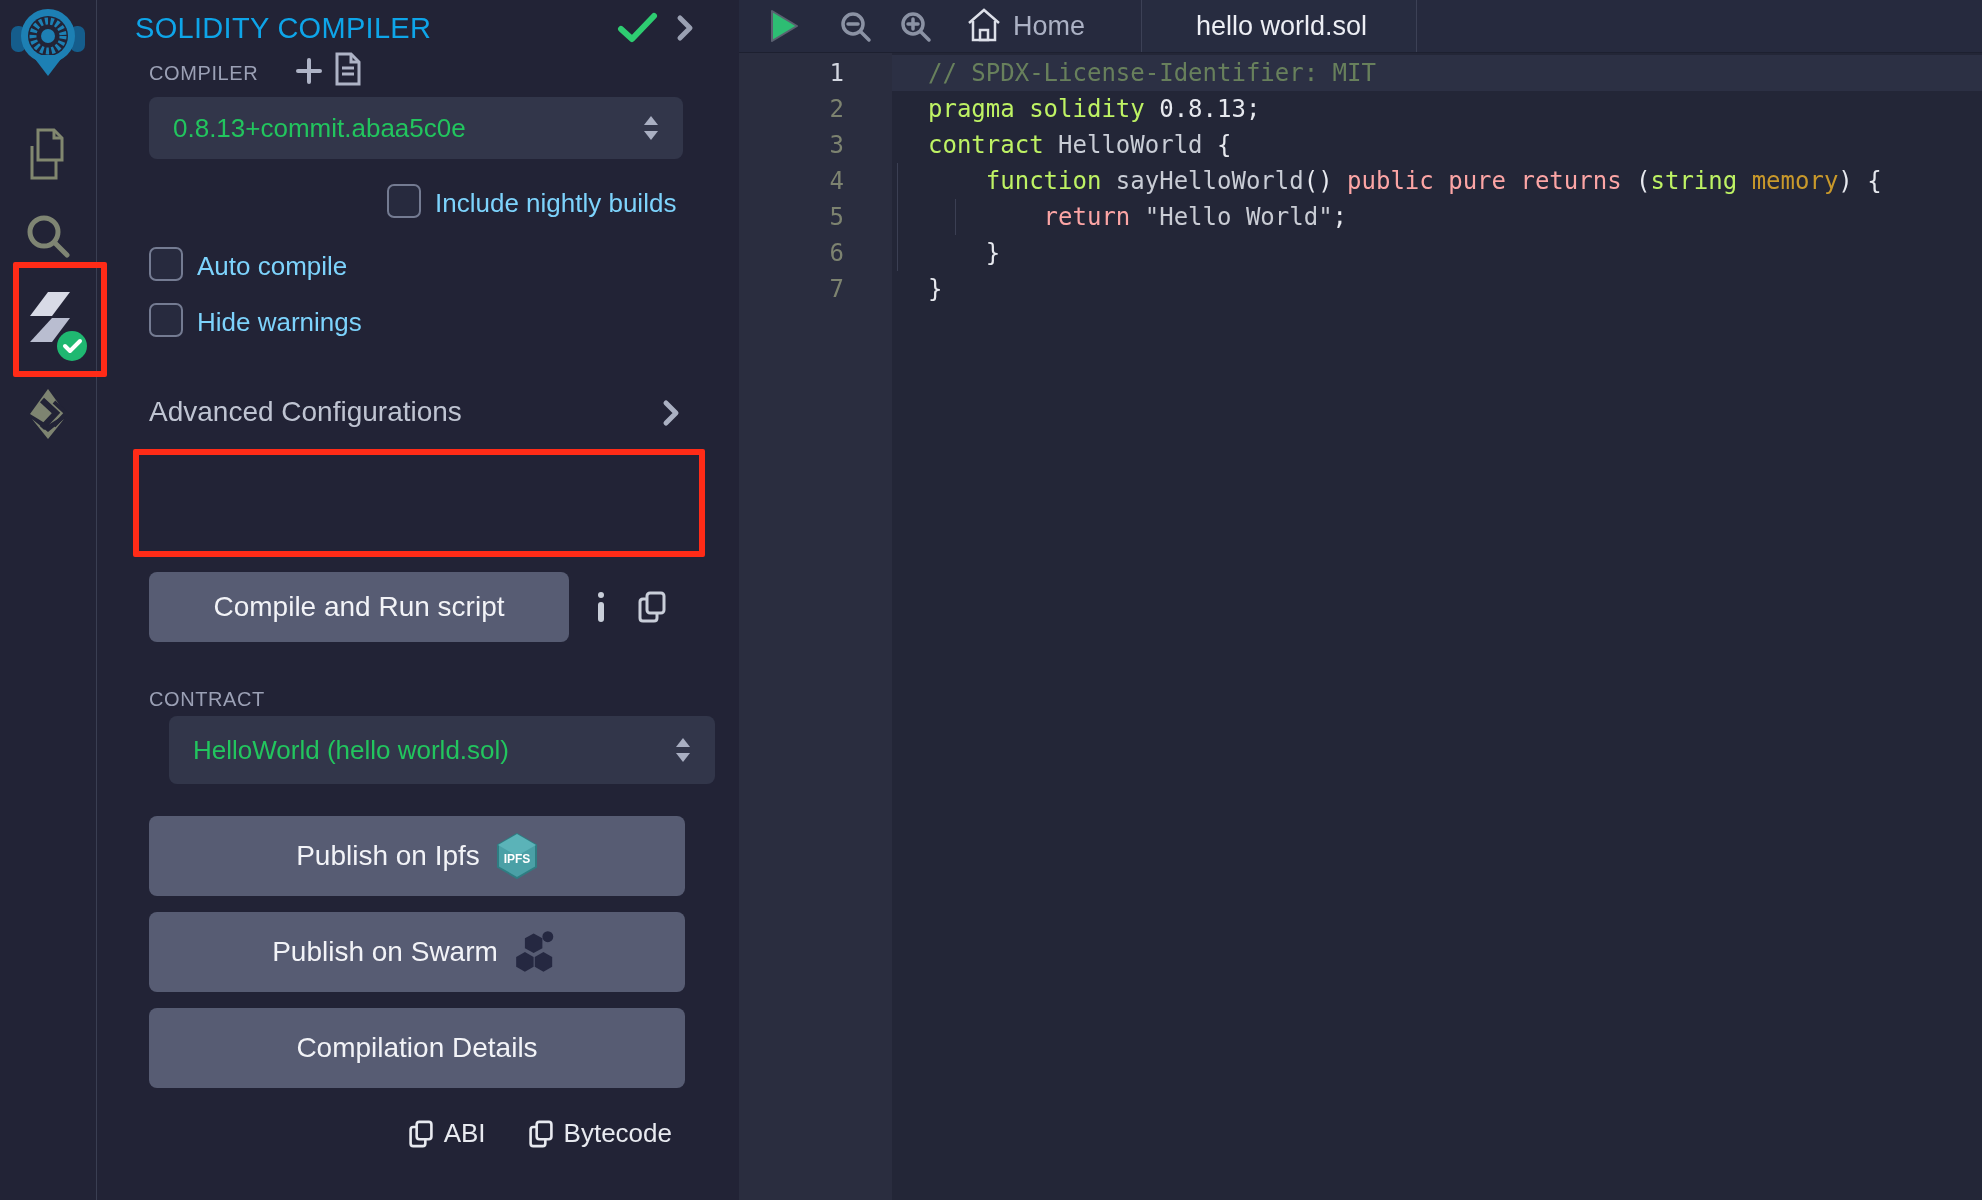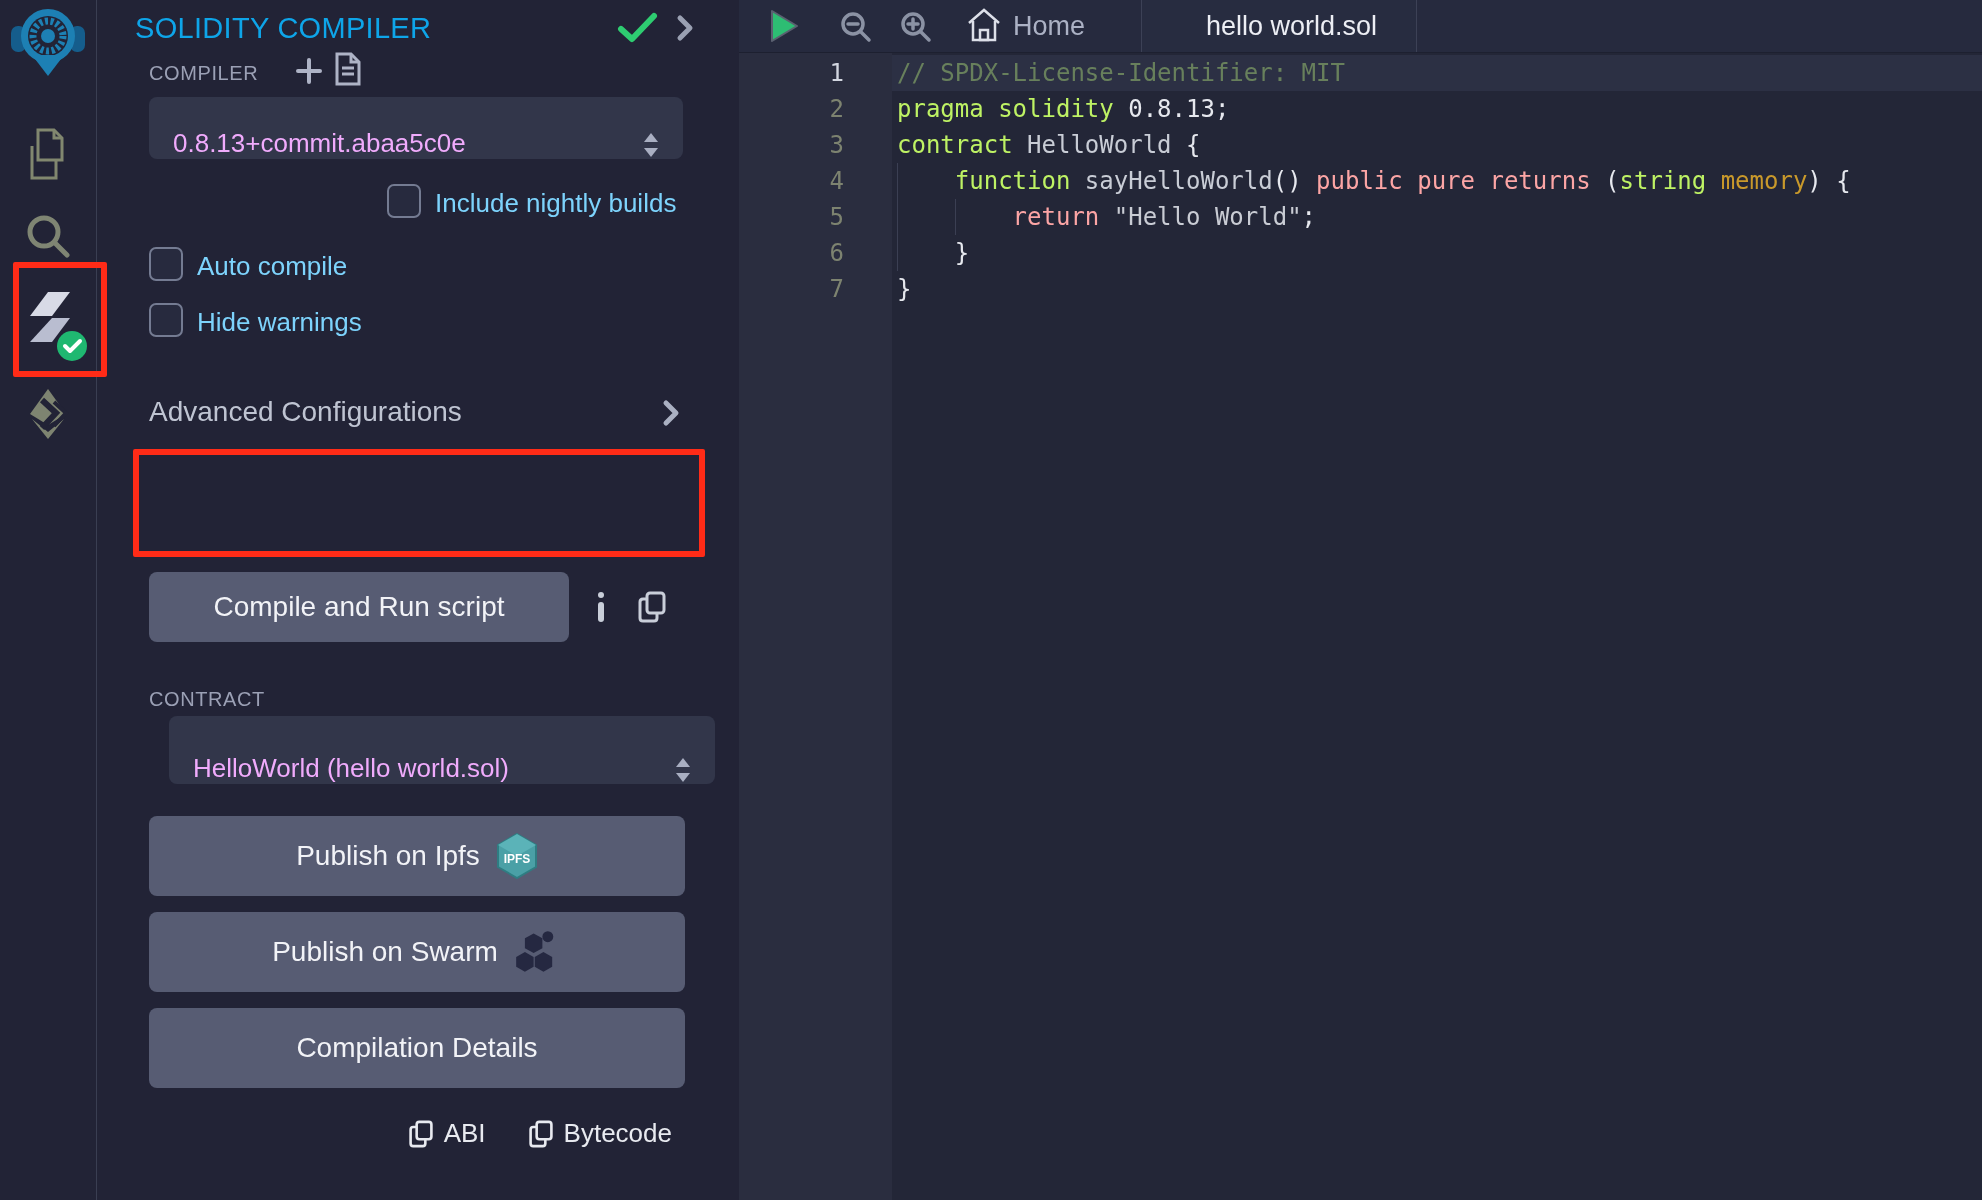--- a/index.html
+++ b/index.html
@@ -14,46 +14,46 @@
   
   .redbox{position:absolute;border:6px solid #ff2b17;border-radius:2px;z-index:40;pointer-events:none;}
 
   
   #panel{left:97px;top:0;width:641px;height:1200px;background:#222336;}
   .p-title{font-size:29px;font-weight:400;color:#0ea5e9;letter-spacing:.3px;}
   .sec-label{font-size:20px;color:#9ba0b5;letter-spacing:.6px;}
   .chk{width:30px;height:30px;border:2px solid #747b92;border-radius:7px;background:#272a3e;cursor:pointer;}
   .chk-label{font-size:26px;color:#7dd3fc;}
   .advanced{font-size:28px;color:#bfc4d2;cursor:pointer;}
-  .dselect{background:#32364a;border-radius:8px;display:flex;align-items:flex-end;cursor:pointer;
-           font-size:26px;color:#f0abfc;padding:0 24px;justify-content:space-between;}
+  .dselect{background:#32364a;border-radius:8px;display:flex;align-items:center;cursor:pointer;
+           font-size:26px;color:#22c55e;padding:0 24px;justify-content:space-between;}
   .btn{border:none;border-radius:8px;font-family:"Liberation Sans",sans-serif;font-size:28px;
        color:#f2f3f7;display:flex;align-items:center;justify-content:center;cursor:pointer;gap:16px;}
   .btn-primary{background:#127ca6;}
   .btn-gray{background:#575c73;}
   .abirow{display:flex;align-items:center;gap:12px;font-size:26px;color:#e8eaf0;font-weight:500;}
 
   
   #editor{left:739px;top:0;width:1243px;height:1200px;background:#232637;}
   #tabbar{position:absolute;left:0;top:0;right:0;height:52px;background:#262a3e;border-bottom:1px solid #1d2030;}
   .tbtn{position:absolute;cursor:pointer;display:flex;align-items:center;}
   #tab-home{gap:12px;font-size:27px;color:#abb1c4;cursor:pointer;}
   #tab-active{position:absolute;left:402px;top:0;width:276px;height:52px;background:#272c40;
               border-left:1px solid #3c4156;border-right:1px solid #3c4156;display:flex;align-items:center;
-              padding:0 36px;box-sizing:border-box;gap:28px;cursor:pointer;}
+              padding:0 36px;box-sizing:border-box;gap:18px;cursor:pointer;}
   #tab-active .tlabel{font-size:27px;color:#eceef4;white-space:nowrap;}
   #codearea{position:absolute;left:0;top:53px;right:0;bottom:0;}
   #gutterbg{position:absolute;left:0;top:0;width:153px;height:100%;background:#2a2d3f;}
   #linehl{position:absolute;left:153px;right:0;top:2px;height:36px;background:#2c3044;}
   .iguide{position:absolute;width:0;border-left:1px solid #3b3f53;}
   #lines{position:absolute;left:0;top:2px;right:0;font-family:"DejaVu Sans Mono",monospace;font-size:24px;}
   .crow{height:36px;line-height:36px;display:flex;white-space:pre;}
   .cnum{width:105px;text-align:right;color:#7d8370;flex:0 0 auto;}
   .cnum.on{color:#d2d6e0;}
-  .ctxt{margin-left:53px;}
+  .ctxt{margin-left:84px;}
   .tk-cm{color:#68805c;}
   .tk-kw{color:#bef264;}
   .tk-id{color:#c9cdd6;}
   .tk-gr{color:#fca5a5;}
   .tk-gd{color:#c9992b;}
   .tk-pl{color:#e6e8ee;}
   .tk-st{color:#c9ccd4;}
 
   svg{display:block;}
   .info-ic{width:8px;height:30px;position:relative;cursor:pointer;}

